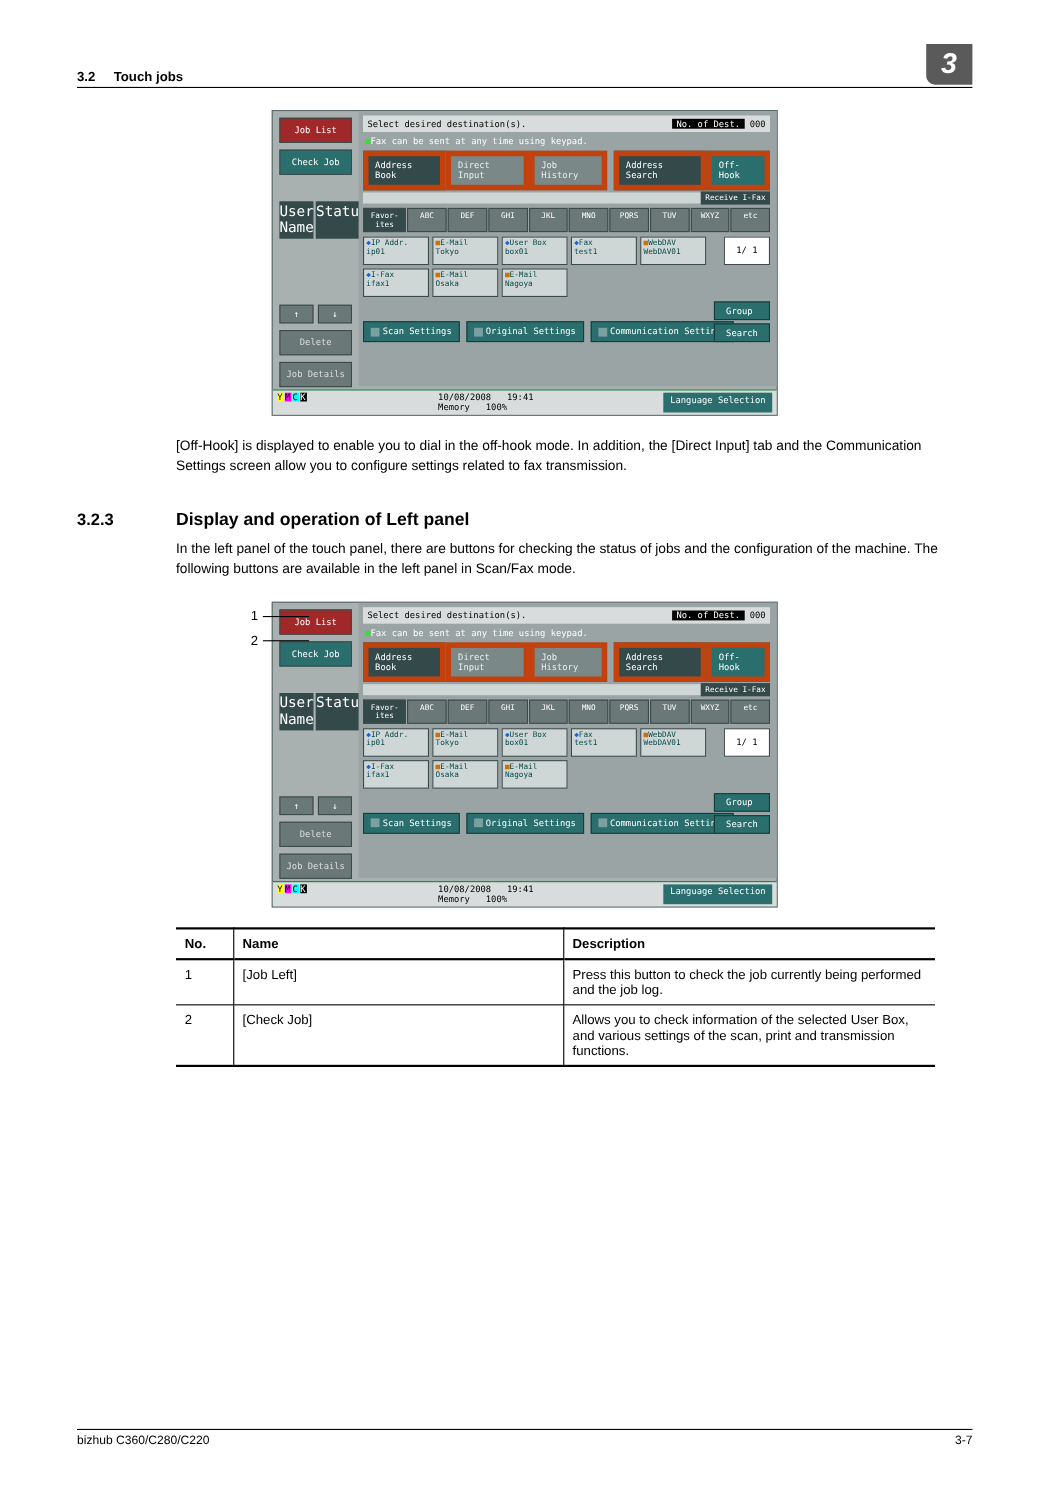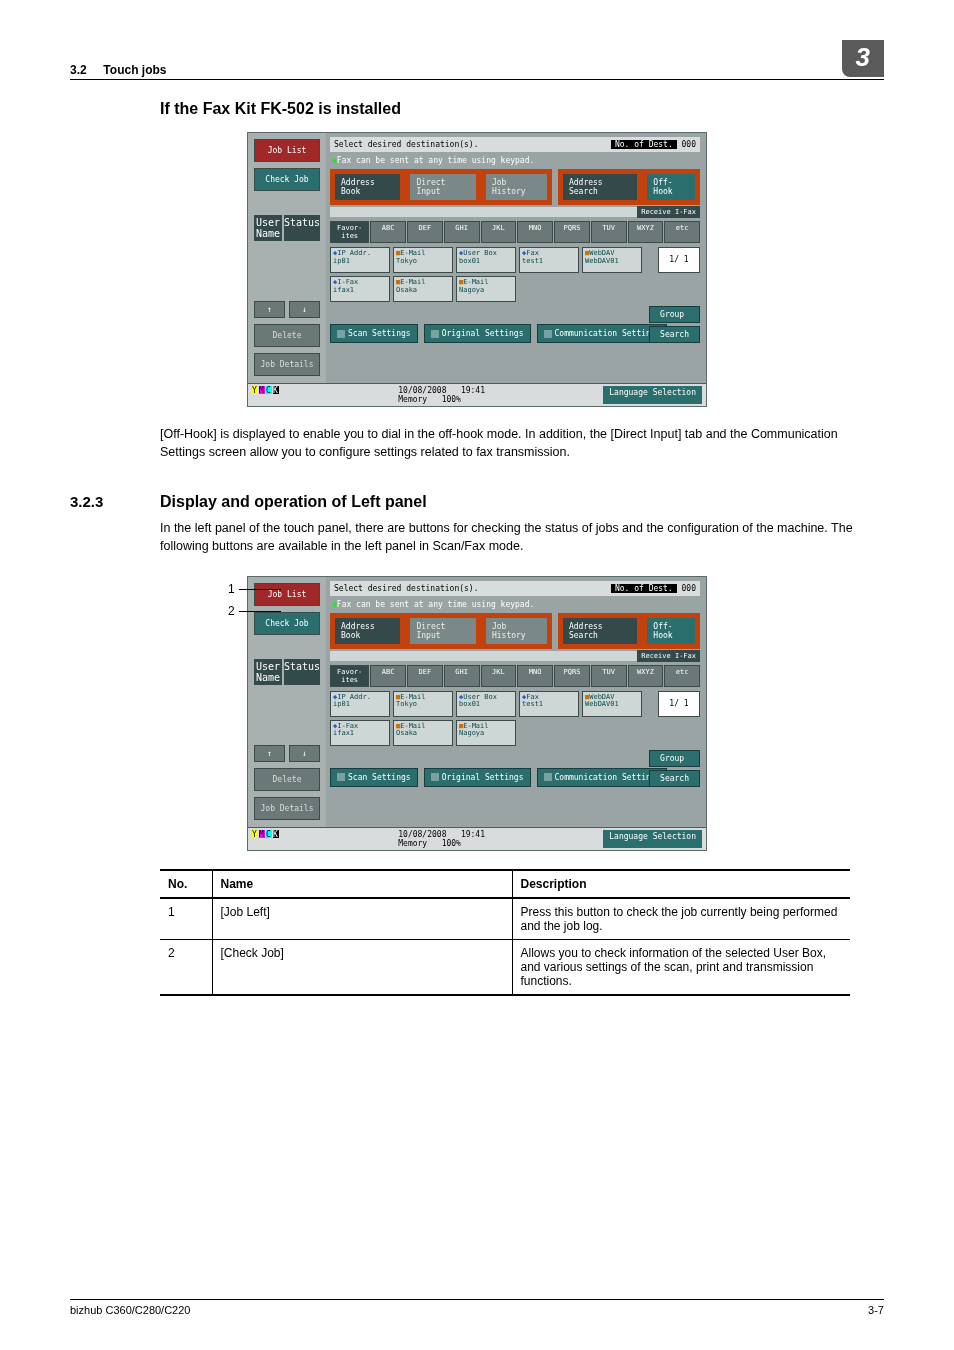--- a/index.html
+++ b/index.html
@@ -19,21 +19,21 @@
 
   .ss-left { float: left; width: 78px; }
   .ss-main { margin-left: 78px; padding: 4px 6px 0 4px; background: #9aa4a4; min-height: 250px; position: relative; }
 
   .ss-left-btn { margin: 6px 6px 2px 6px; text-align: center; padding: 6px 4px; border: 1px solid #3c4a4a; font-size: 8px; }
   .ss-left-btn.red { background: #a02828; color: #fff; }
   .ss-left-btn.teal { background: #2a6e6e; color: #fff; }
   .ss-left-btn.grey { background: #6a7878; color: #ddd; }
 
   .ss-left-user { margin: 24px 6px 4px 6px; display: flex; gap: 2px; }
-  .ss-left-user span { flex: 1; background: #34494a; text-align: center; padding: 2px 0; font-size: 10px; }
+  .ss-left-user span { flex: 1; background: #34494a; text-align: center; padding: 2px 0; font-size: 13px; }
 
   .ss-left-arrows { margin: 60px 6px 4px 6px; display: flex; gap: 4px; }
   .ss-left-arrows span { flex: 1; background: #6a7878; text-align: center; padding: 3px 0; border: 1px solid #3c4a4a; }
 
   .ss-title { color: #000; background: #d8dcdc; padding: 3px 4px; margin-bottom: 2px; display: flex; justify-content: space-between; }
   .ss-title .dest { background: #000; color: #fff; padding: 0 4px; }
   .ss-fax-note { color: #fff; font-size: 8px; padding: 2px 2px 4px 2px; }
   .ss-fax-note .phone { color: #0f0; }
 
   .ss-tabs { display: flex; gap: 0; margin-bottom: 2px; }
@@ -100,23 +100,20 @@
 <div class="page">
 
   <div class="header-row">
     <div class="header-left">
       <span>3.2</span>&nbsp;&nbsp;&nbsp;&nbsp;
       <span>Touch jobs</span>
     </div>
     <div class="chapter-badge">3</div>
   </div>
 
-  <div class="section-indent">
-    <div class="h-installed">If the Fax Kit FK-502 is installed</div>
-  </div>
 
   <div class="screenshot-wrap">
     <div class="screenshot cf">
       <div class="ss-left">
         <div class="ss-left-btn red">Job List</div>
         <div class="ss-left-btn teal">Check Job</div>
         <div class="ss-left-user">
           <span>User Name</span>
           <span>Status</span>
         </div>

